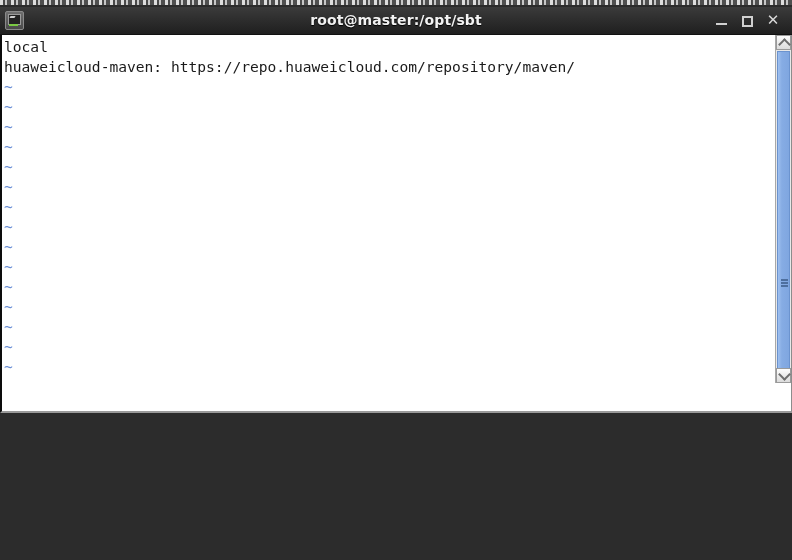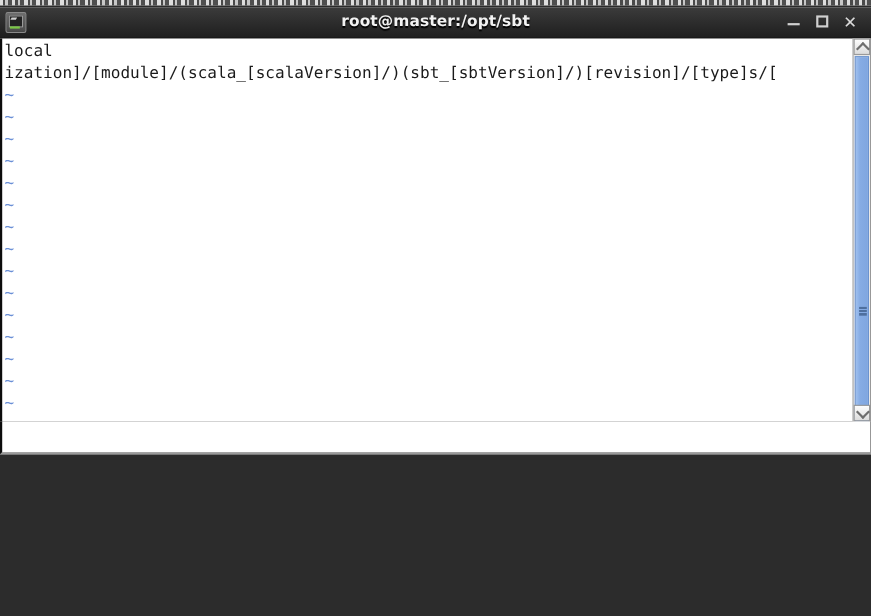--- a/index.html
+++ b/index.html
@@ -286,21 +286,21 @@
     <div class="win-btn" id="btn-close">
       <span>✕</span>
     </div>
   </div>
 
 
   <div id="terminal-area">
 
     <div id="screen">
       <div class="term-line">local</div>
-      <div class="term-line">ization]/[module]/(scala_[scalaVersion]/)(sbt_[sbtVersion]/)[revision]/[type]s/[</div>
+      <div class="term-line">huaweicloud-maven: https://repo.huaweicloud.com/repository/maven/</div>
 
 
       <div id="tilde-block">
           <div class="term-line tilde">~</div>
           <div class="term-line tilde">~</div>
           <div class="term-line tilde">~</div>
           <div class="term-line tilde">~</div>
           <div class="term-line tilde">~</div>
           <div class="term-line tilde">~</div>
           <div class="term-line tilde">~</div>

